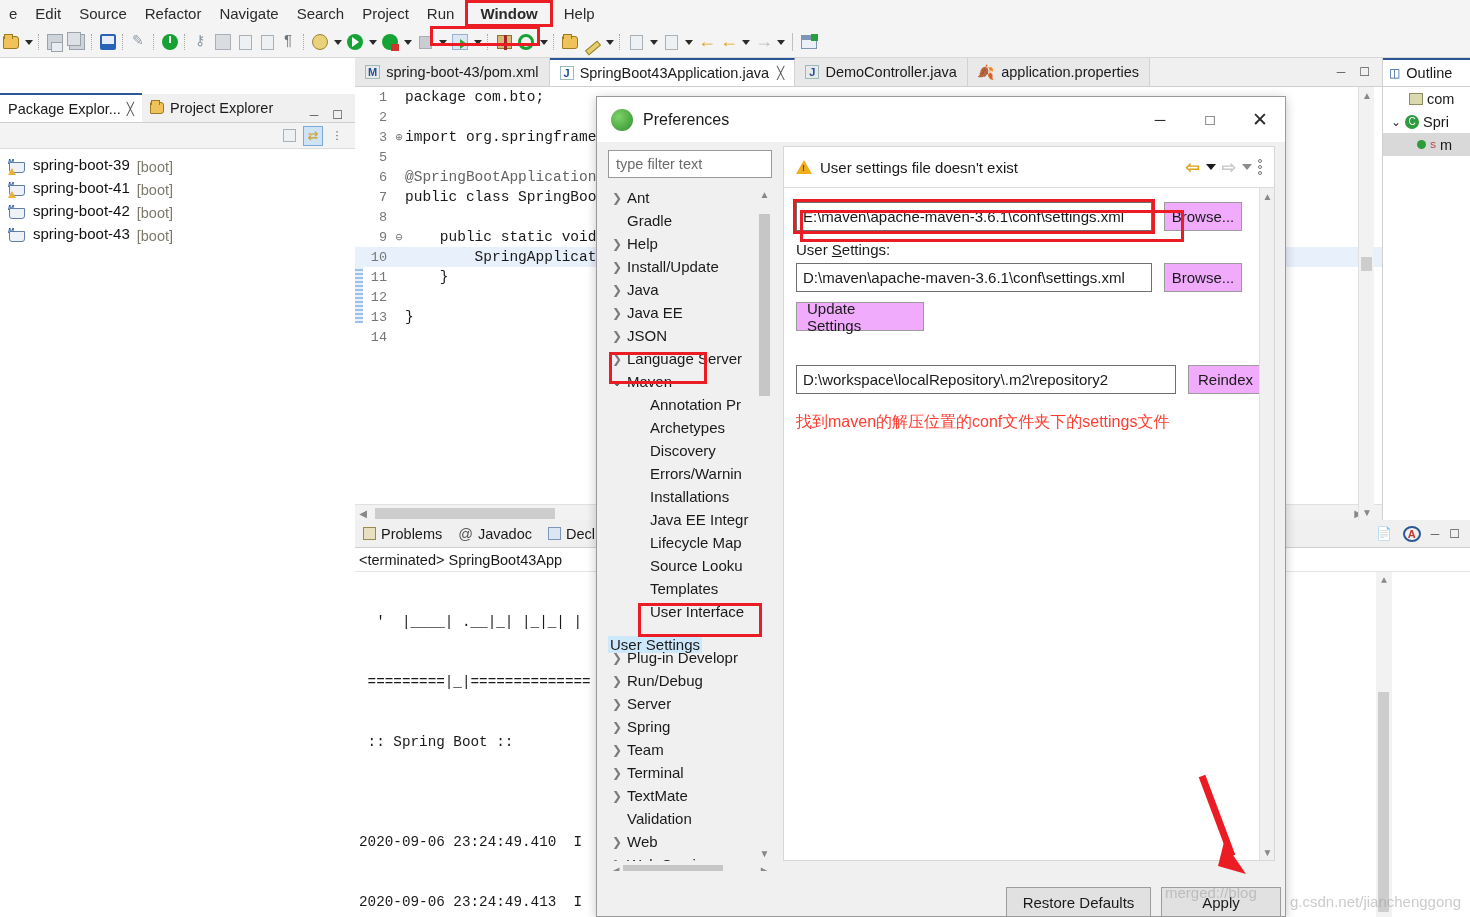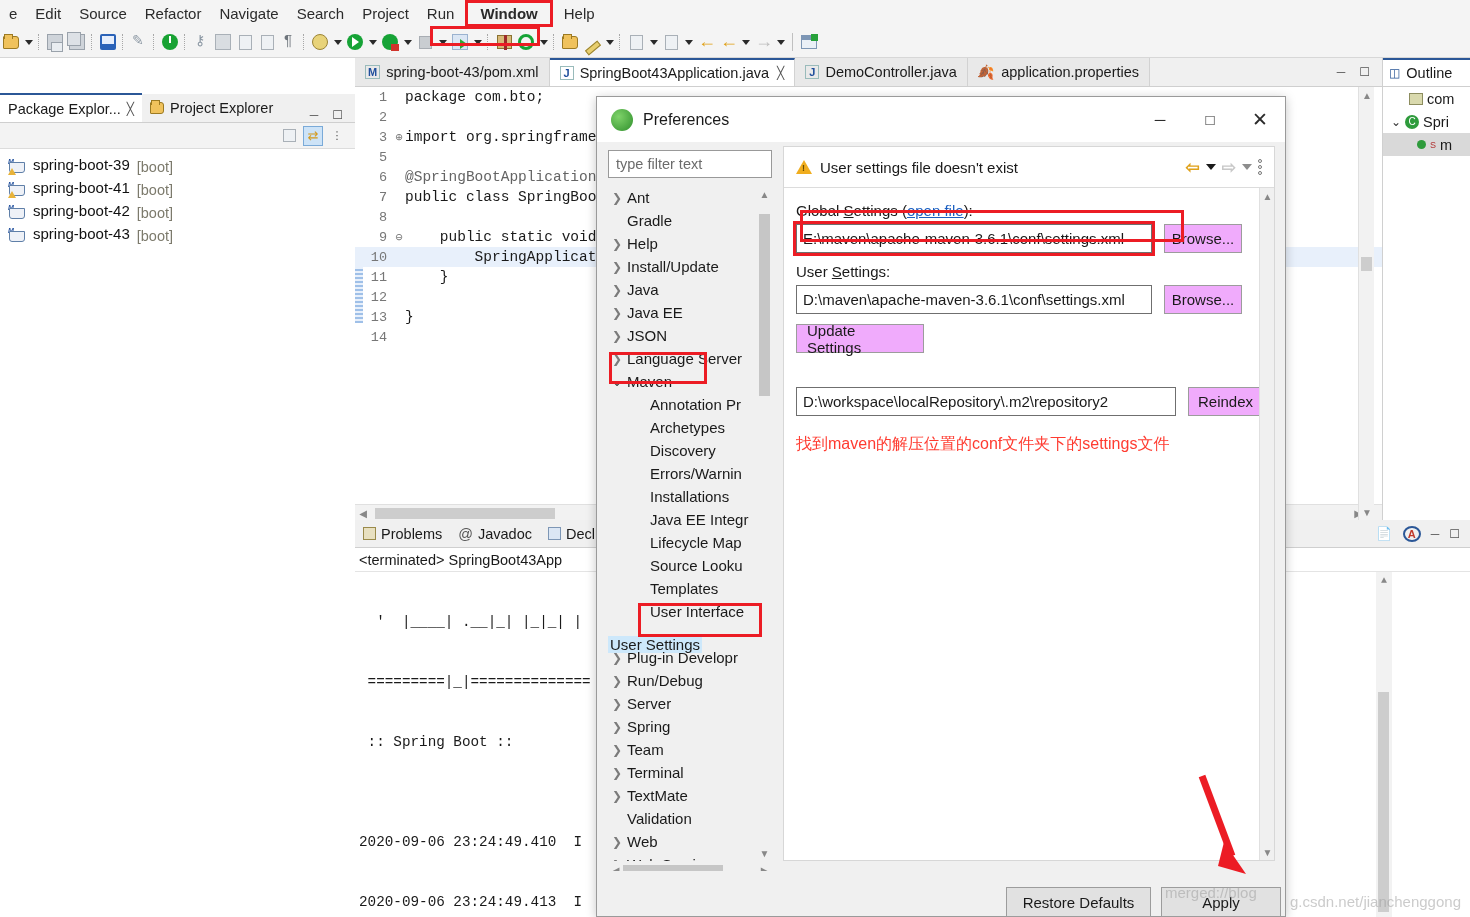--- a/index.html
+++ b/index.html
@@ -729,23 +729,20 @@
             <span class="nav-tri dim"></span>
             <span class="nav-dots">
                 <i></i>
                 <i></i>
                 <i></i>
               </span>
           </span>
         </div>
 
         <div class="pf-form">
-          <div class="lbl">
-            <span>Global </span><u>S</u><span>ettings (</span><a class="lnk">open file</a><span>):</span>
-          </div>
           <div class="fld-row">
             <div class="fld fld-hl" style="width:356px;">E:\maven\apache-maven-3.6.1\conf\settings.xml</div>
             <div class="btn" style="width:78px;">Browse...</div>
           </div>
 
           <div class="lbl">
             <span>User </span><u>S</u><span>ettings:</span>
           </div>
           <div class="fld-row">
             <div class="fld" style="width:356px;">D:\maven\apache-maven-3.6.1\conf\settings.xml</div>

